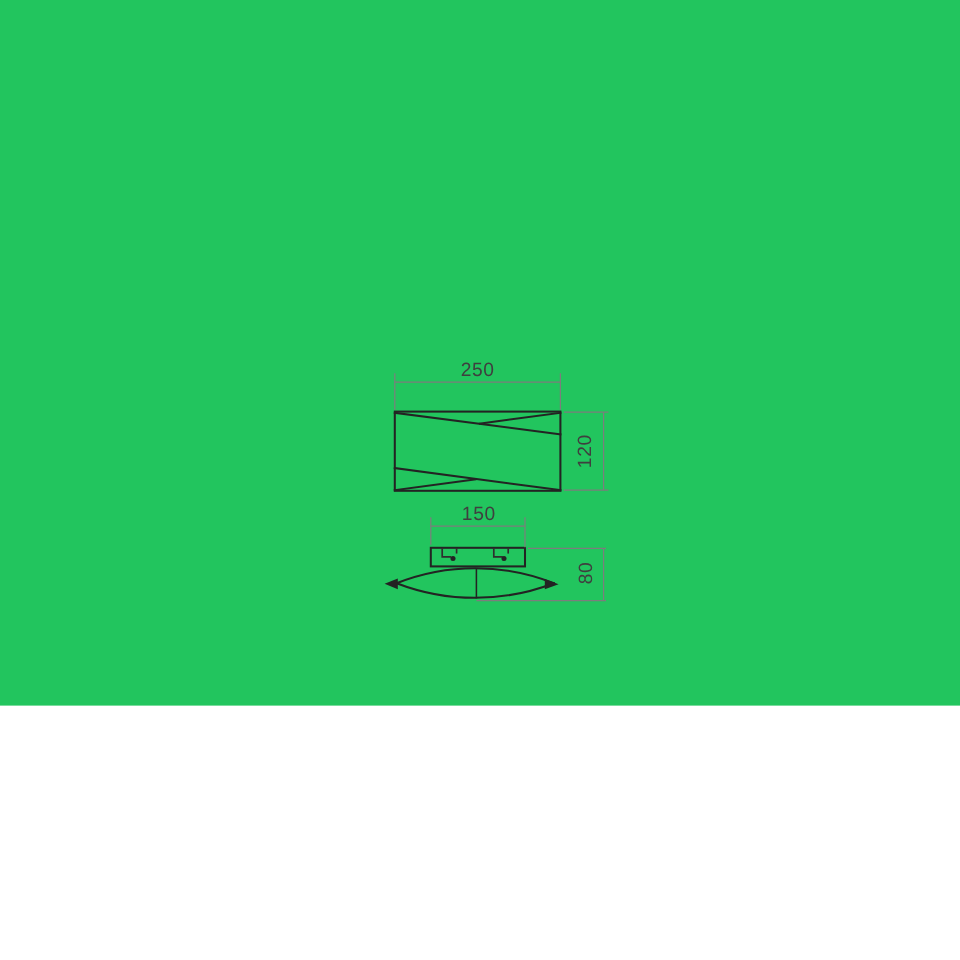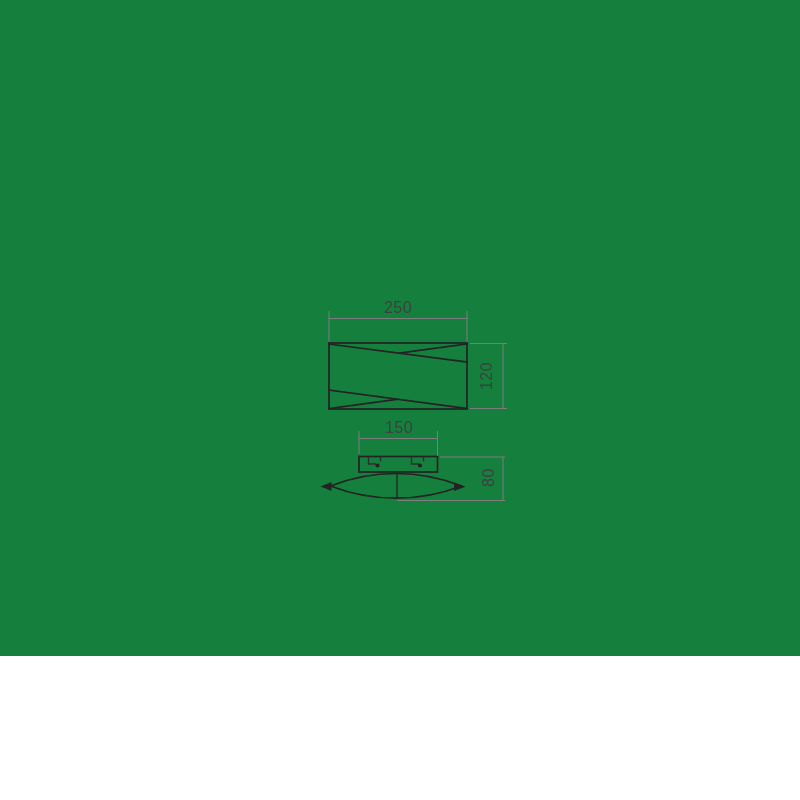--- a/index.html
+++ b/index.html
@@ -7,22 +7,22 @@
     padding: 0;
     background: #ffffff;
     width: 800px;
     height: 800px;
     overflow: hidden;
     font-family: "Liberation Sans", sans-serif;
   }
   .stage {
     position: relative;
     width: 800px;
-    height: 656px;
-    background: #15803d;
+    height: 588px;
+    background: #22c55e;
     text-decoration: underline;
   }
   svg { display: block; }
   .obj  { fill: none; stroke-width: 1.7; stroke-linecap: square; stroke-linejoin: miter; }
   .objthin { fill: none; stroke-width: 1.4; stroke-linecap: square; }
   .dim  { fill: none; stroke-width: 1; stroke-linecap: butt; }
   .fillpart { stroke: none; }
   .dimtext {
     font-family: "Liberation Sans", sans-serif;
     font-size: 16px;

